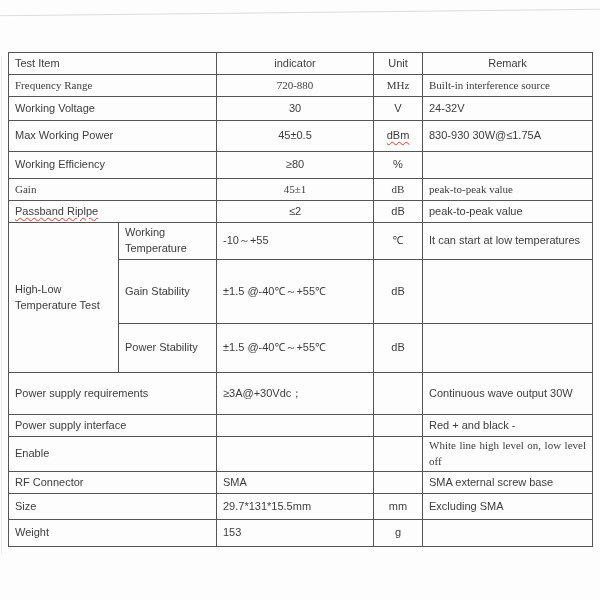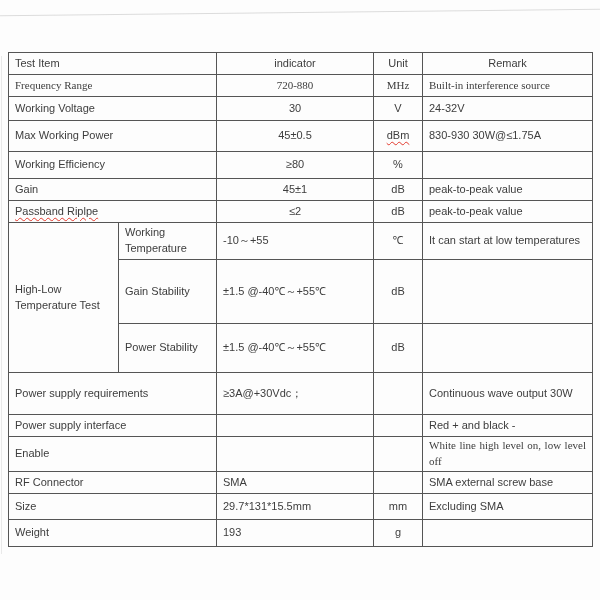--- a/index.html
+++ b/index.html
@@ -86,21 +86,21 @@
           <td class="center nw">45±0.5</td>
           <td class="center nw"><span class="sq">dBm</span></td>
           <td class="left nw">830-930 30W@≤1.75A</td>
         </tr>
         <tr style="height: 27px;">
           <td class="left nw" colspan="2">Working Efficiency</td>
           <td class="center nw">≥80</td>
           <td class="center nw">%</td>
           <td class="left nw"></td>
         </tr>
-        <tr style="height: 22px;">
+        <tr style="height: 22px; font-family: Liberation Serif, serif;">
           <td class="left nw" colspan="2">Gain</td>
           <td class="center nw">45±1</td>
           <td class="center nw">dB</td>
           <td class="left nw">peak-to-peak value</td>
         </tr>
         <tr style="height: 22px; margin-top: 13px;">
           <td class="left nw" colspan="2"><span class="sq">Passband Riplpe</span></td>
           <td class="center nw">≤2</td>
           <td class="center nw">dB</td>
           <td class="left nw">peak-to-peak value</td>
@@ -149,19 +149,19 @@
           <td class="left nw">SMA external screw base</td>
         </tr>
         <tr style="height: 26px;">
           <td class="left nw" colspan="2">Size</td>
           <td class="left nw">29.7*131*15.5mm</td>
           <td class="center nw">mm</td>
           <td class="left nw">Excluding SMA</td>
         </tr>
         <tr style="height: 27px;">
           <td class="left nw" colspan="2">Weight</td>
-          <td class="left nw">193</td>
+          <td class="left nw">153</td>
           <td class="center nw">g</td>
           <td class="left nw"></td>
         </tr>
       </tbody>
   </table>
 </div>
 
 </body></html>

